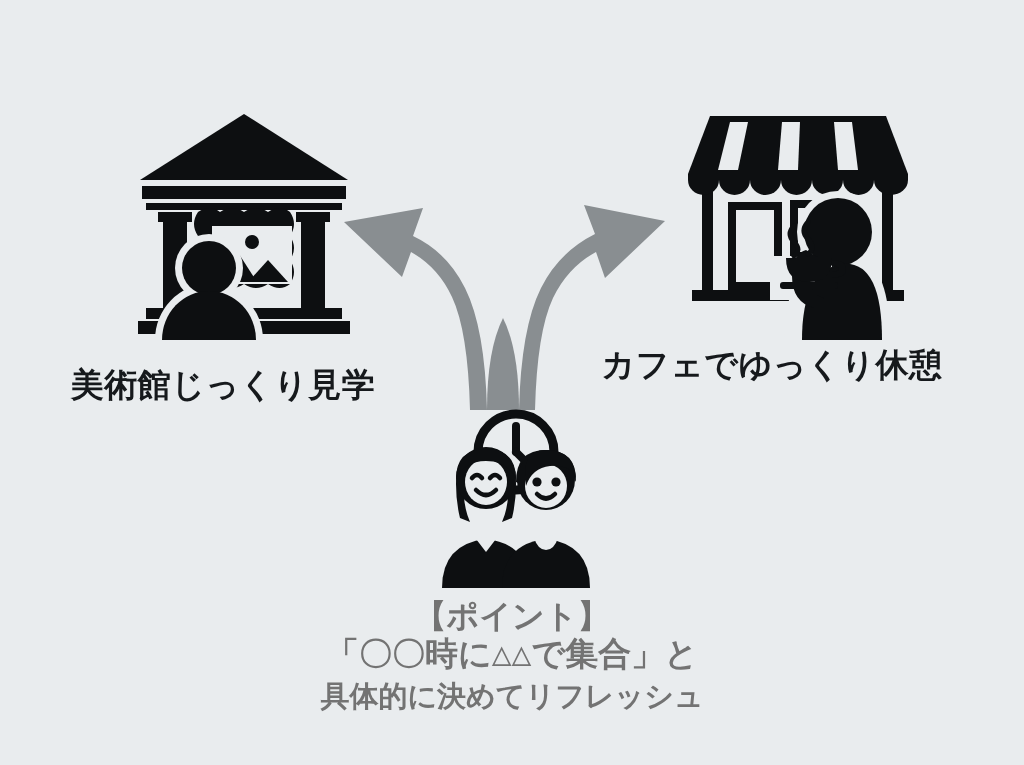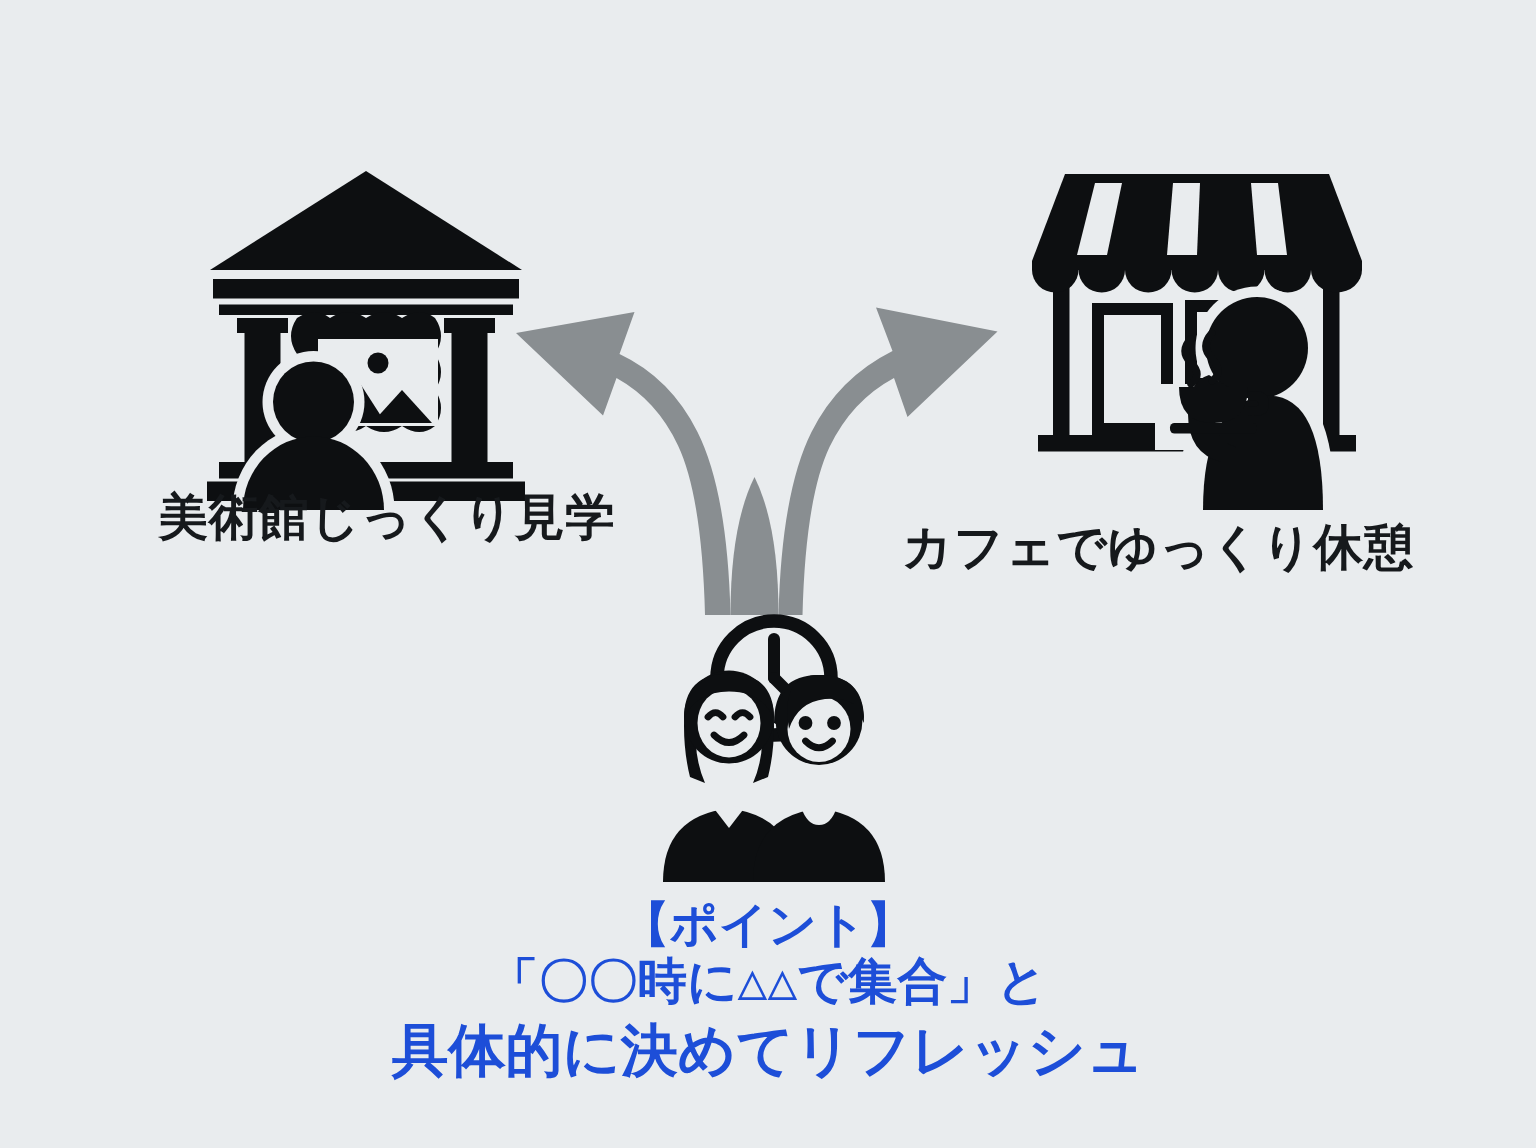--- a/index.html
+++ b/index.html
@@ -58,54 +58,53 @@
     font-size: 33px;
     font-weight: 700;
     color: #16191c;
     letter-spacing: 0.5px;
     white-space: nowrap;
     text-align: center;
     line-height: 1;
   }
   #label-left {
     left: 0px;
-    top: 328px;
+    top: 368px;
     width: 446px;
-    padding-left: 35px;
   }
   #label-right {
     left: 556px;
     top: 348px;
     width: 432px;
   }
 
   
   #caption {
     position: absolute;
     left: 0;
     top: 596px;
     width: 1024px;
     text-align: center;
-    color: #1d4ed8;
+    color: #737373;
     font-weight: 700;
   }
   #caption .line {
     display: block;
     white-space: nowrap;
     line-height: 1.26;
   }
   #caption-point {
     font-size: 32px;
   }
   #caption-line2 {
     font-size: 33px;
     font-family: Liberation Mono, monospace;
   }
   #caption-line3 {
-    font-size: 38px;
+    font-size: 29px;
   }
   svg { display: block; overflow: visible; }
 </style>
 </head>
 <body>
 
 <div id="stage">
 
   <div class="icon-box" id="museum-icon-box">
     <svg viewBox="0 0 216 232" width="216" height="232" aria-hidden="true">

